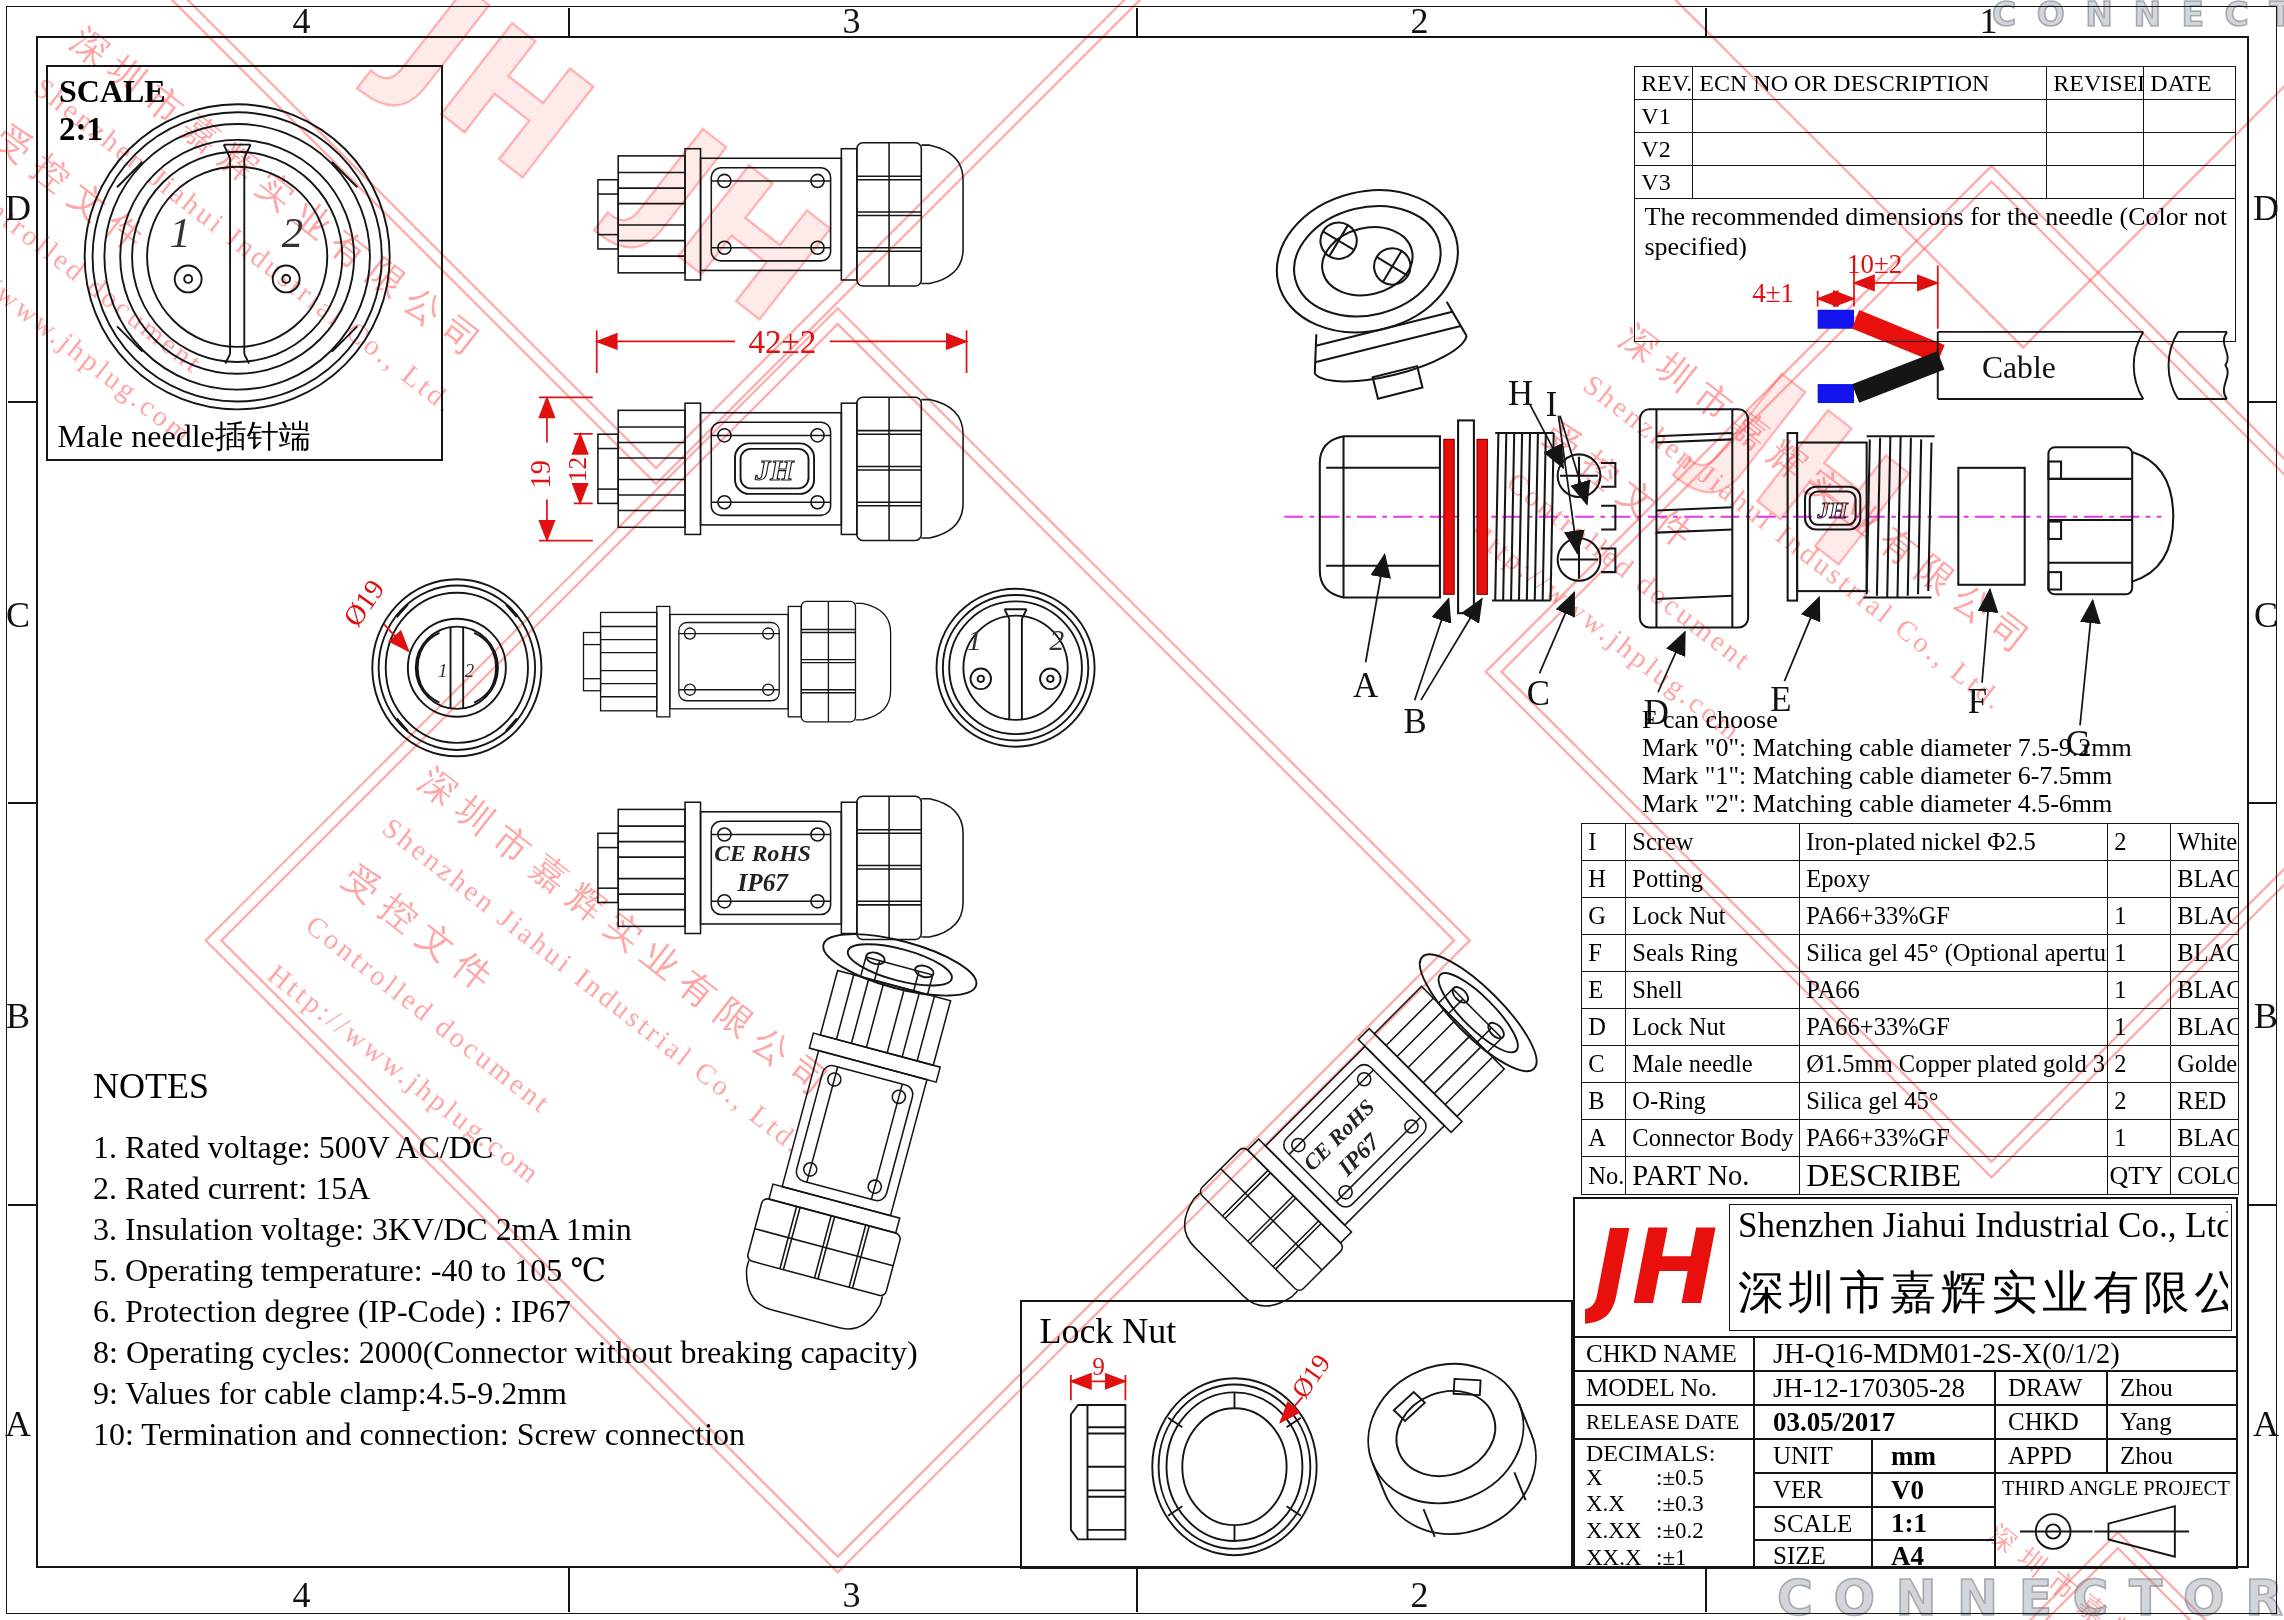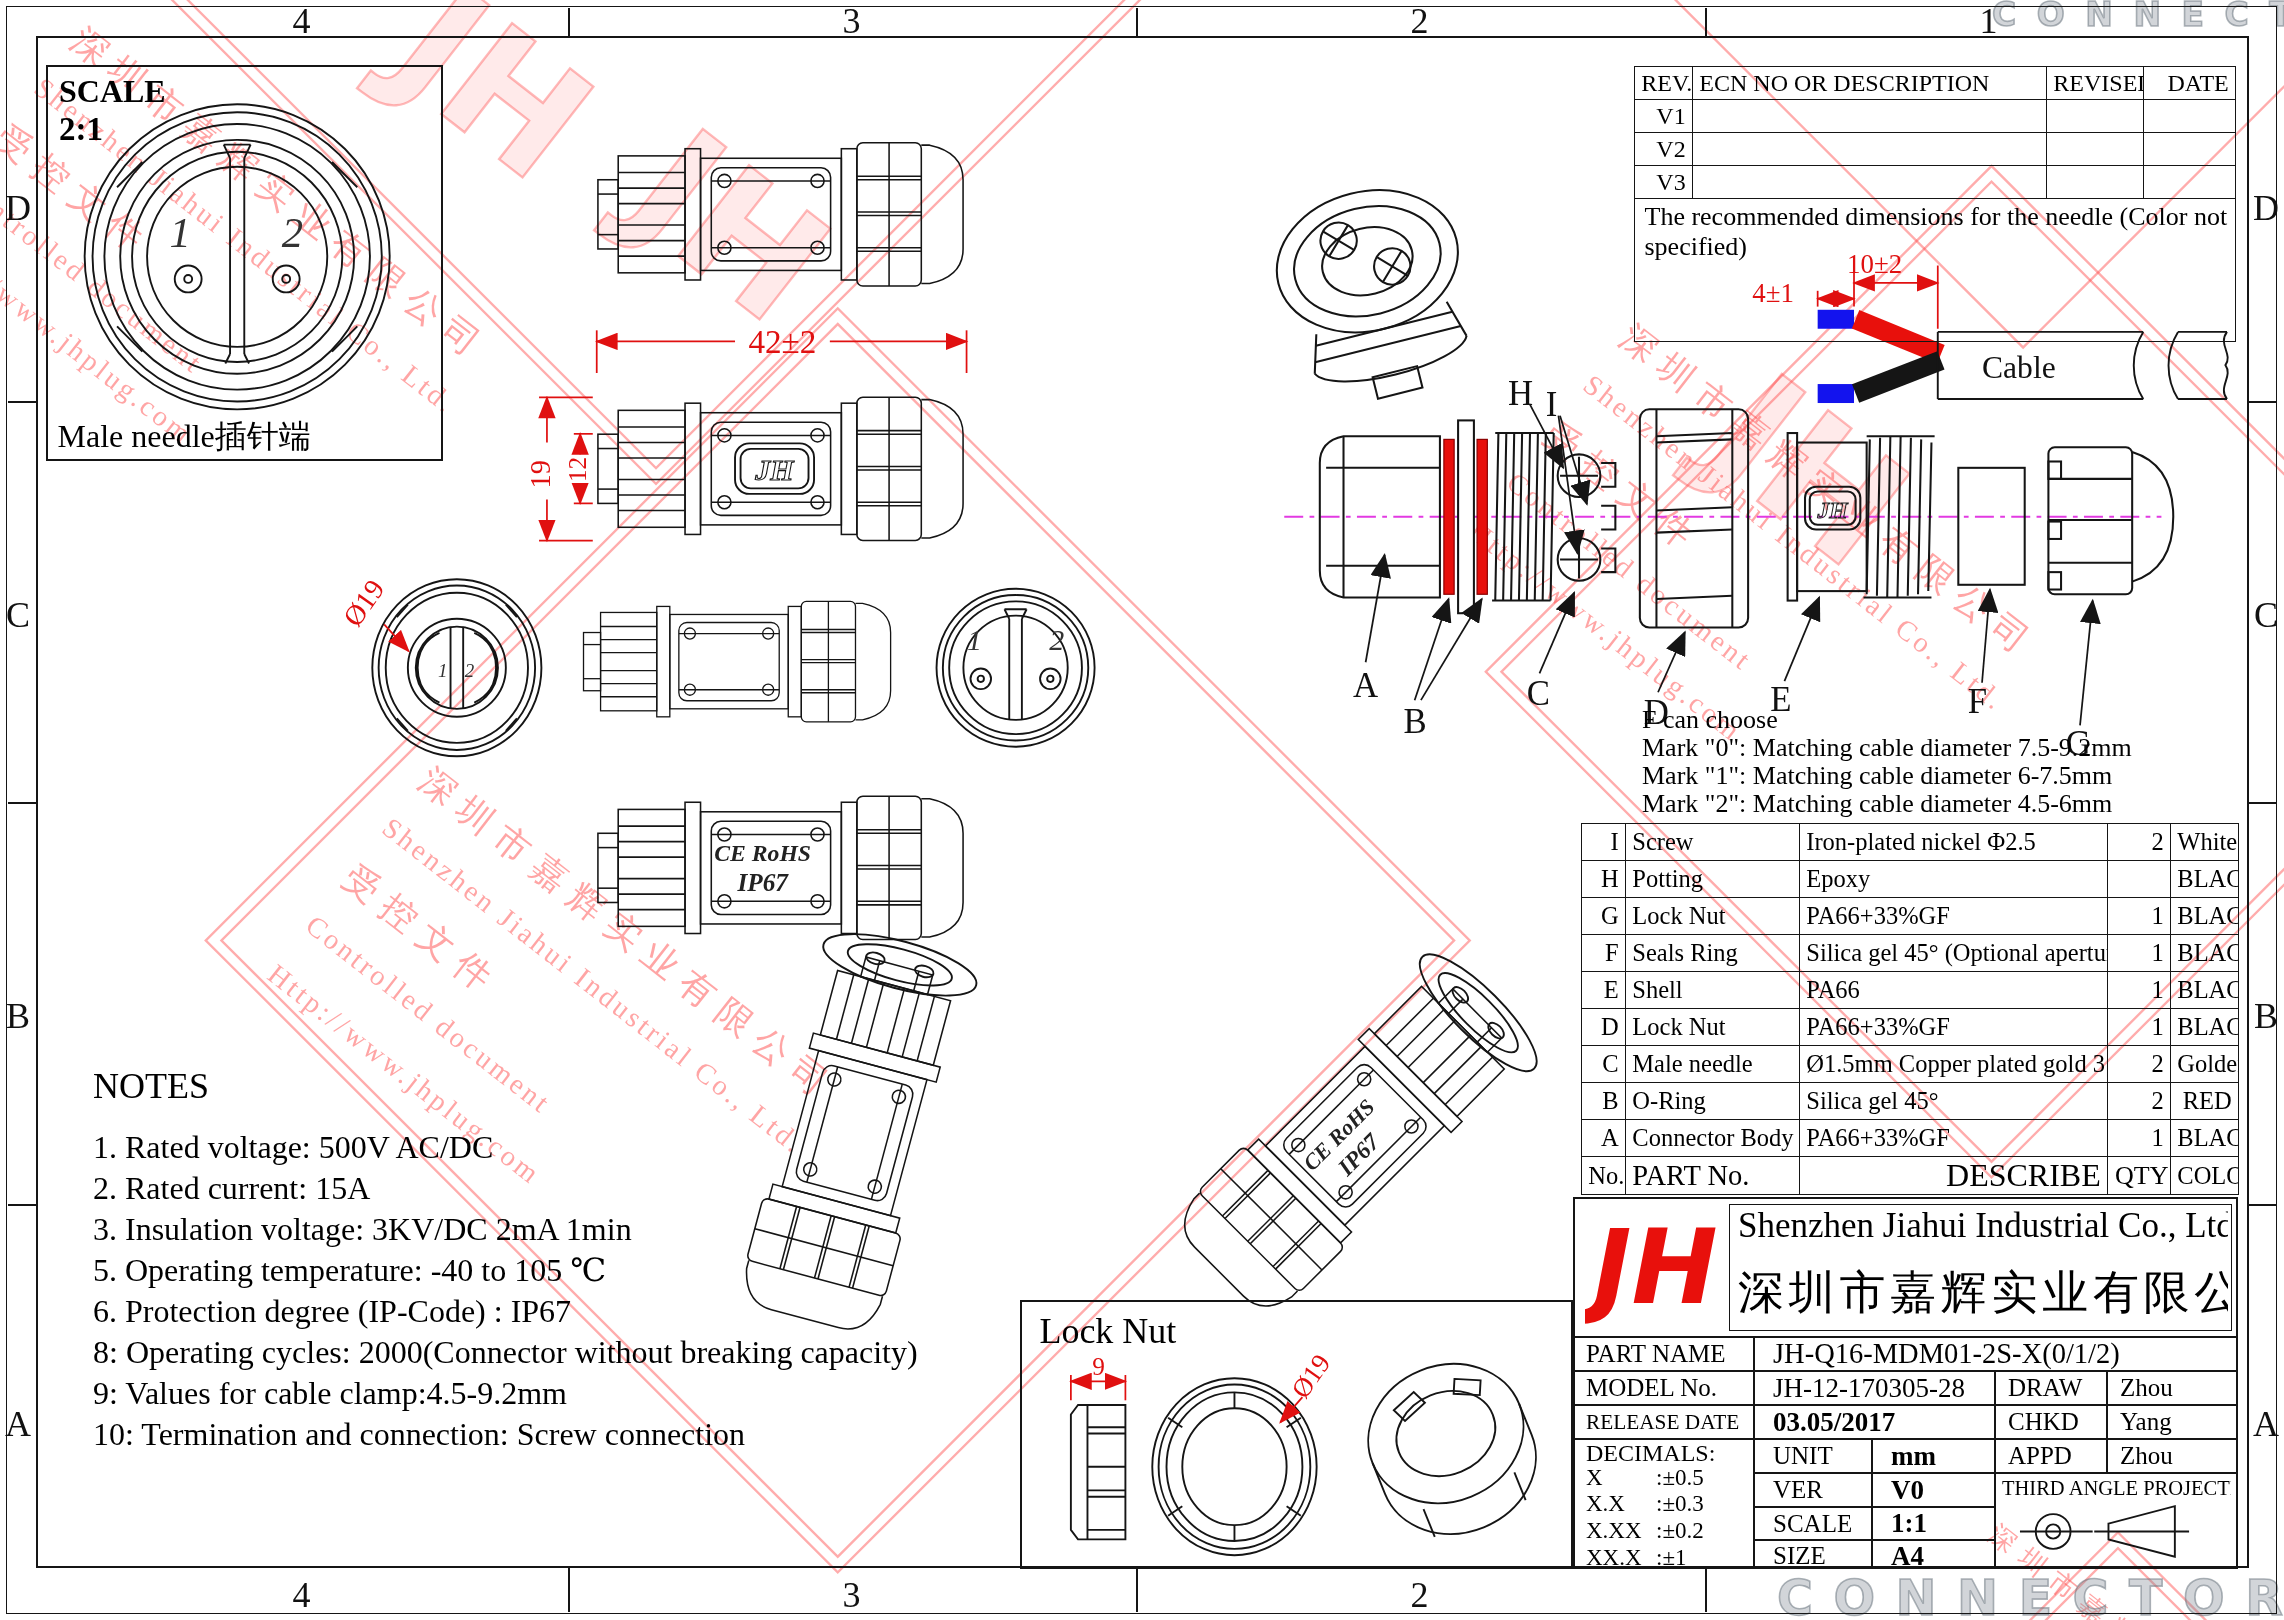--- a/index.html
+++ b/index.html
@@ -12,21 +12,21 @@
   .tickV{width:2.4px;background:#151515;z-index:4}
   .tickH{height:2.4px;background:#151515;z-index:4}
   .zone{z-index:5;font-size:36px;text-align:center;color:#111}
   
   .lbl{z-index:6;white-space:nowrap}
   
   table{border-collapse:collapse;table-layout:fixed;z-index:6}
   td{border:1.6px solid #151515;font-size:24px;padding:0 6.3px;white-space:nowrap;overflow:hidden}
   #rev-table td{height:33px}
   #parts-table td{height:37px;font-size:24.5px}
-  .tc{text-align:right}
+  .tc{text-align:left}
   .small{font-size:20px}
   
   .box{border:2.4px solid #151515;z-index:5;background:transparent}
   
   #title-block{left:1573px;top:1197px;width:665px;height:372px;border:2.4px solid #151515;z-index:6}
   .tb-line{position:absolute;background:#151515}
   .tb-cell{position:absolute;white-space:nowrap;overflow:hidden}
   
   .wm{z-index:1;color:rgba(255,75,75,.50);transform-origin:0 0;transform:rotate(38deg);line-height:62px;white-space:nowrap}
   .wm .cn{font-size:36px;letter-spacing:11px}
@@ -615,21 +615,21 @@
   <div class="tb-line" style="left:296px;top:239px;width:2.4px;height:129px"></div>
   <div class="tb-line" style="left:419px;top:171px;width:2.4px;height:197px"></div>
   <div class="tb-line" style="left:531px;top:171px;width:2.4px;height:102px"></div>
 
   <div class="tb-cell" style="left:9.5px;top:4.7px;width:142px;height:126px;color:#e8100c;font-family:'DejaVu Sans','Liberation Sans',sans-serif;font-weight:900;font-size:103px;font-style:italic;line-height:126px;text-align:center">JH</div>
   <div class="tb-cell" style="left:154px;top:4.7px;width:503px;height:127px;border:1.6px solid #151515">
     <div class="tb-cell" style="left:8px;top:1.6px;width:490px;font-size:35px;text-align:center">Shenzhen Jiahui Industrial Co., Ltd.</div>
     <div class="tb-cell" style="left:8px;top:57px;width:490px;font-size:46px;letter-spacing:4.7px;text-align:center">深圳市嘉辉实业有限公司</div>
   </div>
 
-  <div class="tb-cell" style="left:11px;top:139px;width:162px;height:32px;font-size:25px;line-height:32px">PART NAME</div>
+  <div class="tb-cell" style="left:11px;top:139px;width:162px;height:32px;font-size:25px;line-height:32px">CHKD NAME</div>
   <div class="tb-cell" style="left:198px;top:139px;width:450px;height:32px;font-size:28.5px;line-height:32px">JH-Q16-MDM01-2S-X(0/1/2)</div>
 
   <div class="tb-cell" style="left:11px;top:173px;width:162px;height:32px;font-size:25px;line-height:32px">MODEL No.</div>
   <div class="tb-cell" style="left:198px;top:173px;width:213px;height:32px;font-size:27px;line-height:32px">JH-12-170305-28</div>
   <div class="tb-cell" style="left:433px;top:173px;width:91px;height:32px;font-size:25px;line-height:32px">DRAW</div>
   <div class="tb-cell" style="left:545px;top:173px;width:103px;height:32px;font-size:25px;line-height:32px">Zhou</div>
 
   <div class="tb-cell" style="left:11px;top:207px;width:162px;height:32px;font-size:21.3px;line-height:32px">RELEASE DATE</div>
   <div class="tb-cell" style="left:198px;top:207px;width:213px;height:32px;font-size:27px;font-weight:bold;line-height:32px">03.05/2017</div>
   <div class="tb-cell" style="left:433px;top:207px;width:91px;height:32px;font-size:25px;line-height:32px">CHKD</div>

